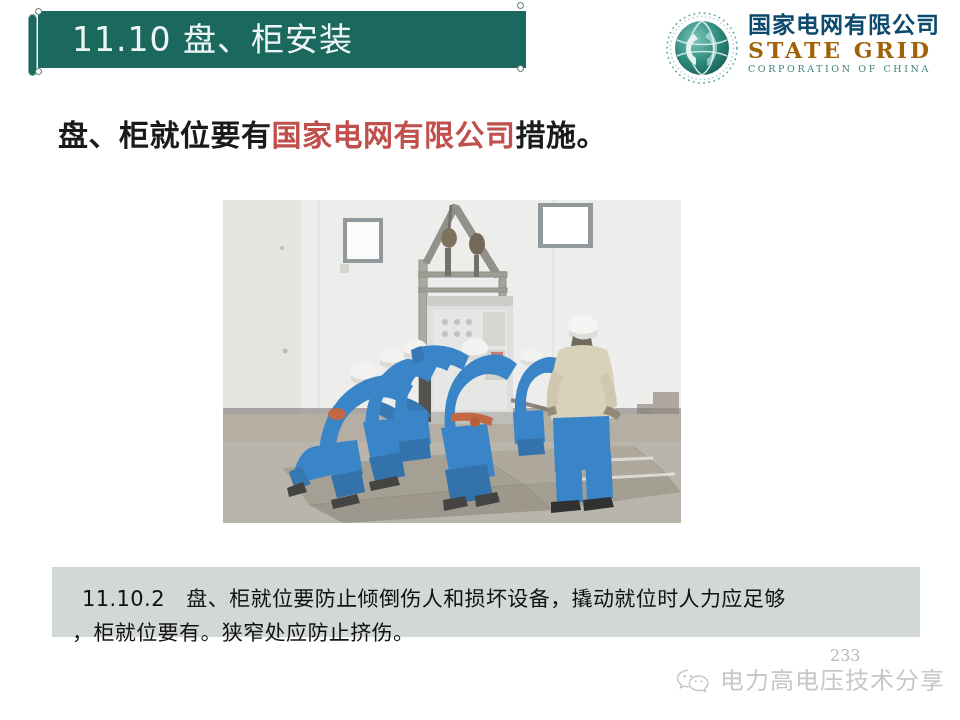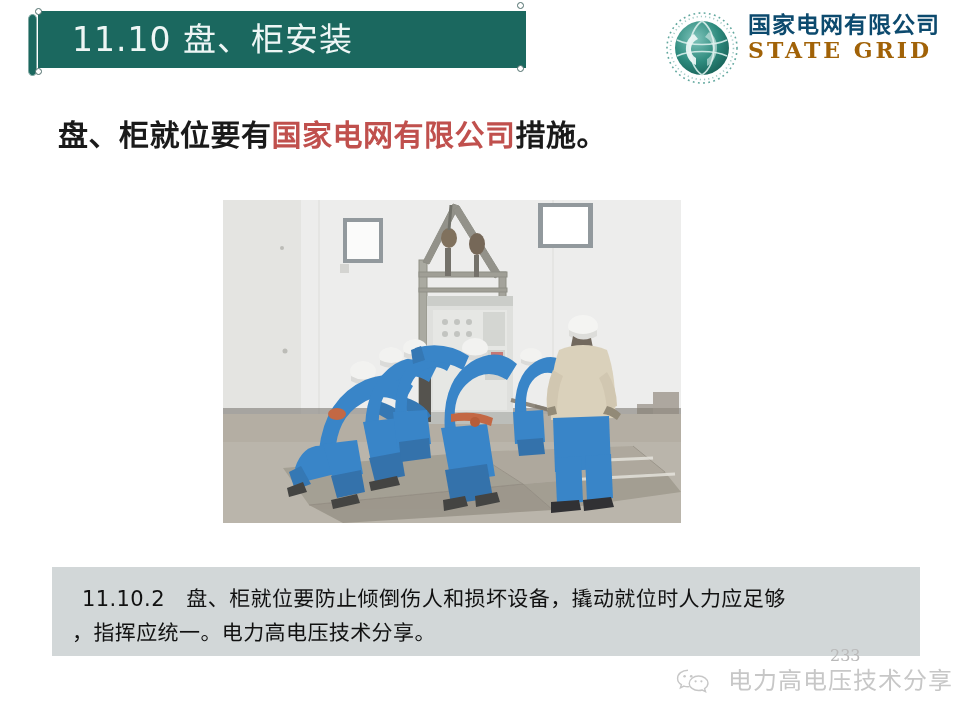--- a/index.html
+++ b/index.html
@@ -148,21 +148,21 @@
     overflow: hidden;
   }
   .photo svg { display: block; }
 
   
   .caption {
     position: absolute;
     left: 52px;
     top: 567px;
     width: 868px;
-    height: 89px;
+    height: 70px;
     background: #d2d7d8;
     box-sizing: border-box;
   }
   .caption-line {
     position: absolute;
     font-size: 21px;
     line-height: 28px;
     color: #111111;
     white-space: nowrap;
     letter-spacing: 0.4px;
@@ -182,21 +182,21 @@
   }
 
   
   .watermark {
     position: absolute;
     left: 676px;
     top: 661px;
     height: 40px;
     display: flex;
     align-items: center;
-    gap: 18px;
+    gap: 10px;
     opacity: 0.55;
   }
   .wm-icon { width: 34px; height: 28px; }
   .wm-text {
     font-size: 24px;
     line-height: 30px;
     color: #9a9a9a;
     white-space: nowrap;
     letter-spacing: 1px;
   }
@@ -241,20 +241,21 @@
           <path d="M13 46 C26 40 50 40 63 46"></path>
         </g>
 
         <path d="M30 24 C18 31 20 50 32 55 L32 48 C25 44 25 33 34 29 Z" fill="#eaf6f4" opacity="0.95"></path>
         <path d="M45 22 C57 29 55 50 43 56 L43 49 C51 45 51 32 41 27 Z" fill="#eaf6f4" opacity="0.55"></path>
       </svg>
     </div>
     <div class="logo-text">
       <div class="logo-cn">国家电网有限公司</div>
       <div class="logo-en">STATE GRID</div>
+      <div class="logo-sub">CORPORATION OF CHINA</div>
     </div>
   </div>
 
   <div class="heading"><span>盘、柜就位要有</span><span class="hl">国家电网有限公司</span><span>措施。</span></div>
 
   <div class="photo">
     <svg viewBox="0 0 458 323" width="458" height="323" aria-hidden="true">
 
       <rect x="0" y="0" width="458" height="323" fill="#e9e9e6"></rect>
       <rect x="0" y="0" width="458" height="215" fill="#ececeb"></rect>
@@ -413,21 +414,21 @@
 
       <rect x="430" y="192" width="26" height="22" fill="#8d8477" opacity="0.7"></rect>
       <rect x="414" y="204" width="16" height="10" fill="#7e7669" opacity="0.6"></rect>
 
       <rect x="0" y="0" width="458" height="323" fill="#ffffff" opacity="0.05"></rect>
     </svg>
   </div>
 
   <div class="caption">
     <div class="caption-line l1">11.10.2　盘、柜就位要防止倾倒伤人和损坏设备，撬动就位时人力应足够</div>
-    <div class="caption-line l2">，指挥应统一。电力高电压技术分享。</div>
+    <div class="caption-line l2">，柜就位要有。狭窄处应防止挤伤。</div>
   </div>
 
   <div class="page-number">233</div>
 
   <div class="watermark">
     <span class="wm-icon">
       <svg viewBox="0 0 34 28" width="34" height="28" aria-hidden="true">
         <g fill="none" stroke="#9a9a9a" stroke-width="1.4">
           <path d="M12 3.2 C6 3.2 1.6 7 1.6 11.4 c0 2.5 1.5 4.8 3.8 6.3 l-1 3.2 l3.5 -1.8 c1.3 .4 2.7 .6 4.1 .6 c.4 0 .8 0 1.2 -.05"></path>
           <path d="M22.6 9 C27.6 9 32 12.2 32 16.1 c0 2.2 -1.3 4.2 -3.4 5.6 l.9 2.9 l-3.2 -1.6 c-1.2 .35 -2.4 .5 -3.7 .5 C17.6 23.5 13.2 20.3 13.2 16.4 C13.2 12.5 17.6 9 22.6 9 z"></path>

